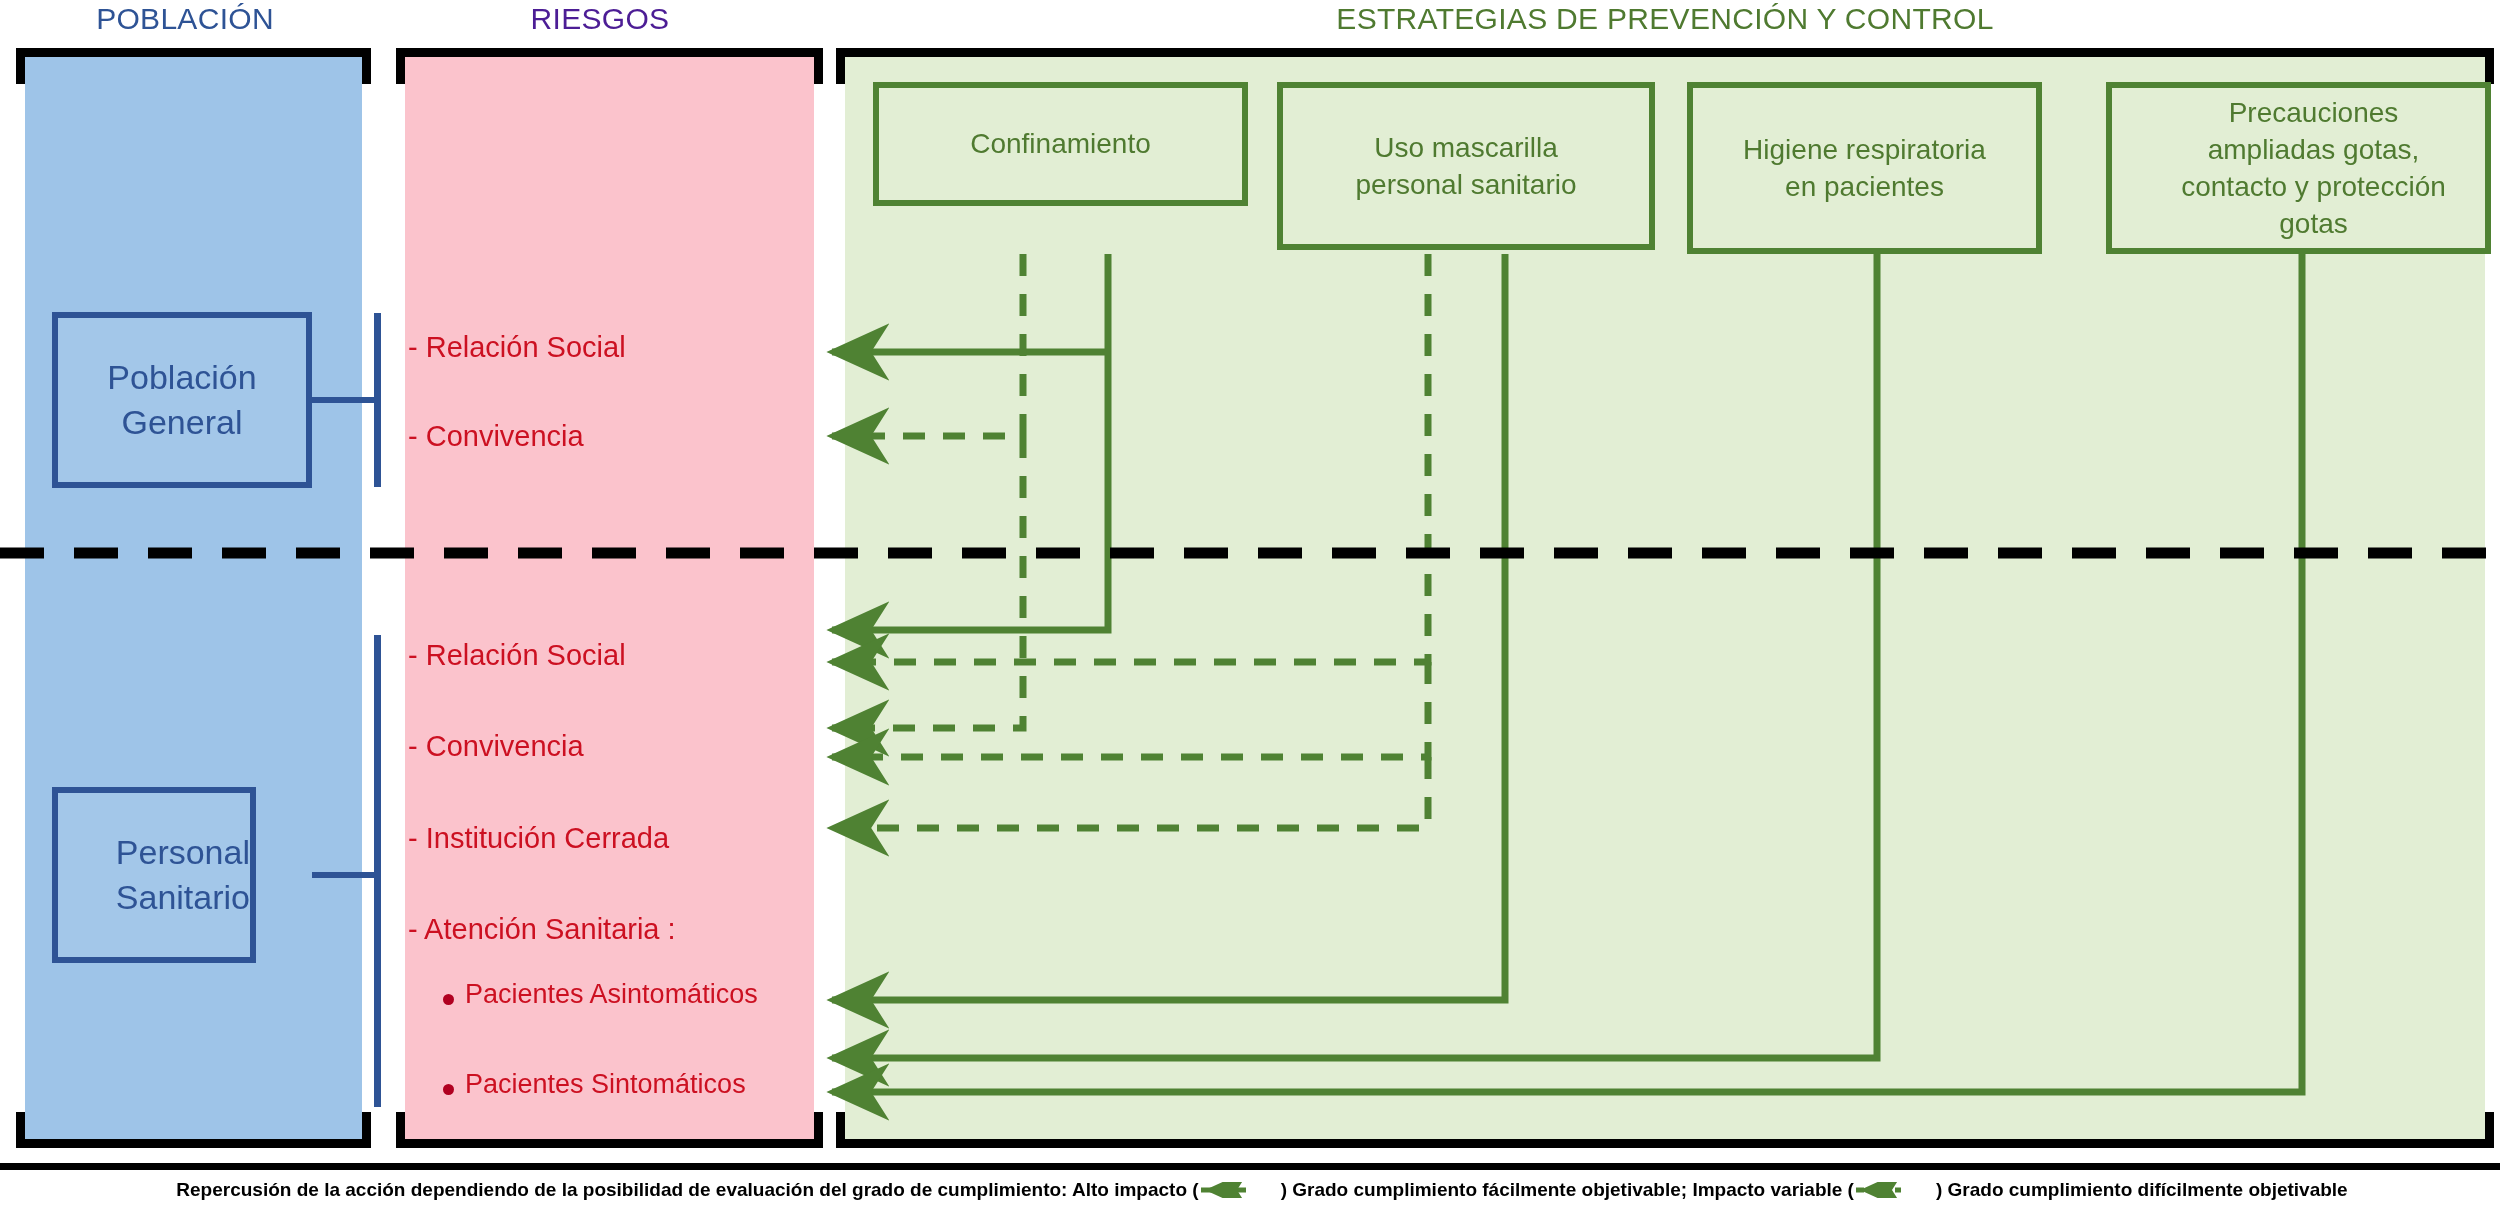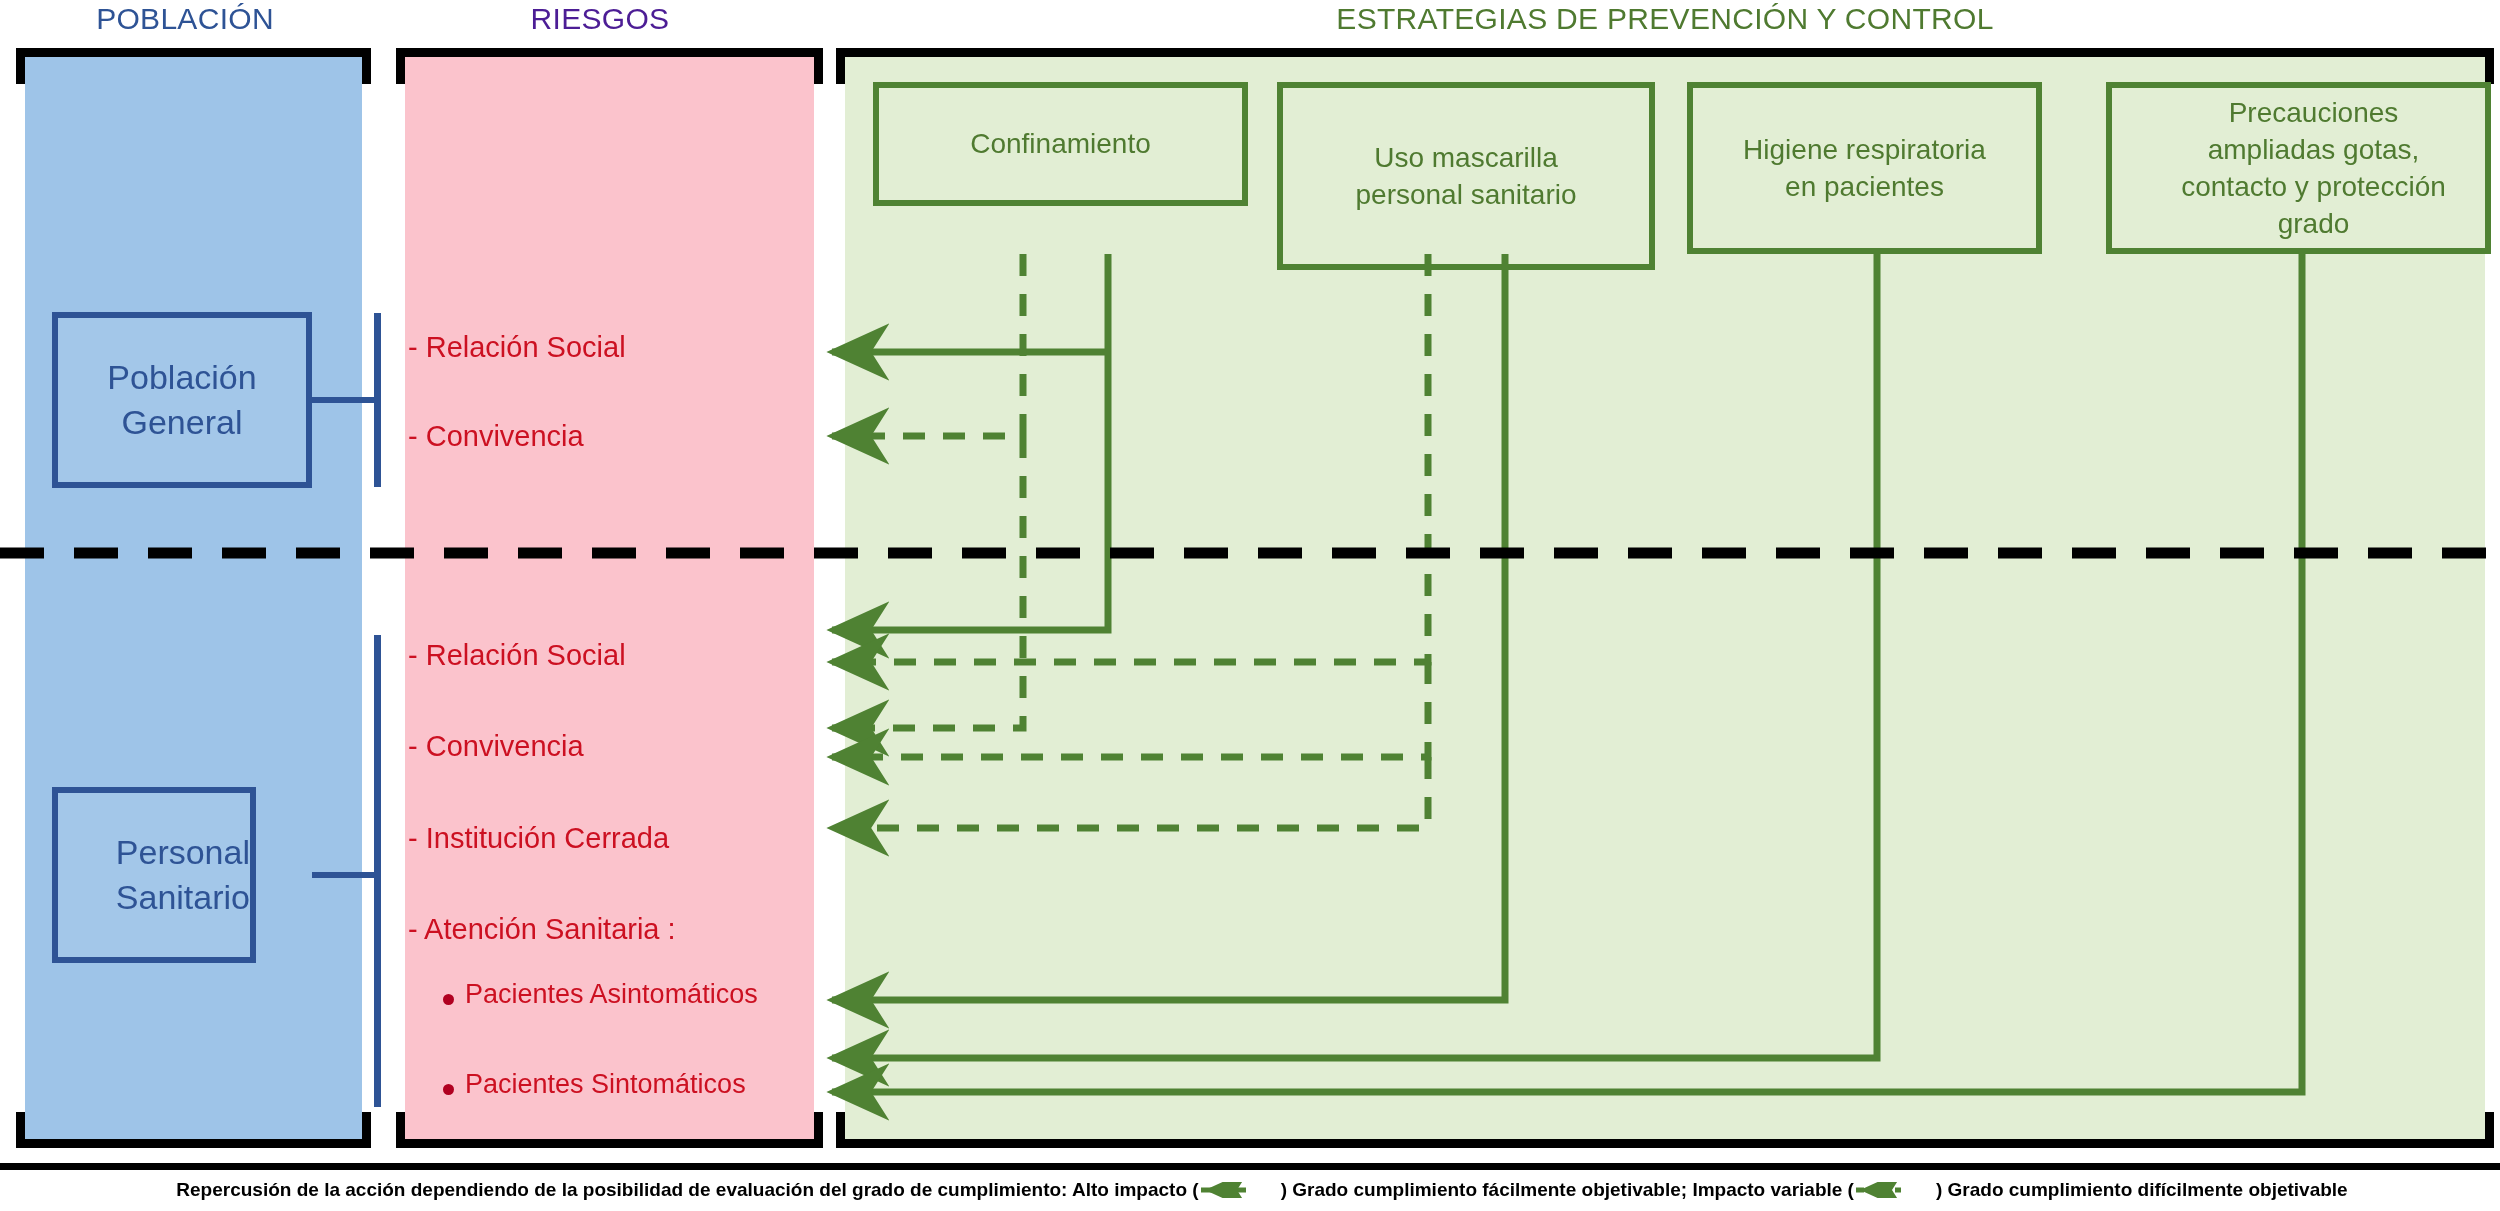--- a/index.html
+++ b/index.html
@@ -53,21 +53,21 @@
   
   .risk{position:absolute;color:#cc1021;font-size:29px;white-space:nowrap;}
   .risk.sub{font-size:27px;}
   .bullet{position:absolute;width:11px;height:11px;border-radius:50%;background:#b00020;}
 
   
   .sbox{position:absolute;border:6px solid #4f8233;background:#e2eed4;box-sizing:border-box;
         display:flex;align-items:center;justify-content:center;text-align:center;
         color:#4f7a30;font-size:28px;line-height:1.33;padding:4px 10px;}
   #s1{left:873px;top:82px;width:375px;height:124px;}
-  #s2{left:1277px;top:82px;width:378px;height:188px;}
+  #s2{left:1277px;top:82px;width:378px;height:168px;}
   #s3{left:1687px;top:82px;width:355px;height:172px;}
   #s4{left:2106px;top:82px;width:385px;height:172px;padding-left:40px;}
 
   
   #wires{position:absolute;left:0;top:0;width:2500px;height:1211px;overflow:visible;}
 
   
   #legend-rule{position:absolute;left:0;top:1163px;width:2500px;height:7px;background:#000;}
   #legend{position:absolute;left:0;top:1178px;width:2500px;text-align:center;
           font-size:19px;font-weight:bold;color:#000;white-space:nowrap;}
@@ -152,21 +152,21 @@
     <div>
       <div>Higiene respiratoria</div>
       <div>en pacientes</div>
     </div>
   </div>
   <div class="sbox" id="s4">
     <div>
       <div>Precauciones</div>
       <div>ampliadas gotas,</div>
       <div>contacto y protección</div>
-      <div>grado</div>
+      <div>gotas</div>
     </div>
   </div>
 
   <svg id="wires" viewBox="0 0 2500 1211">
     <defs>
       <marker id="ah" markerWidth="9" markerHeight="9" refX="8.2" refY="4.5" orient="auto" markerUnits="strokeWidth">
         <path d="M9,4.5 L0,8.6 L2.6,4.5 L0,0.4 Z" fill="#4f8233"></path>
       </marker>
     </defs>
 

